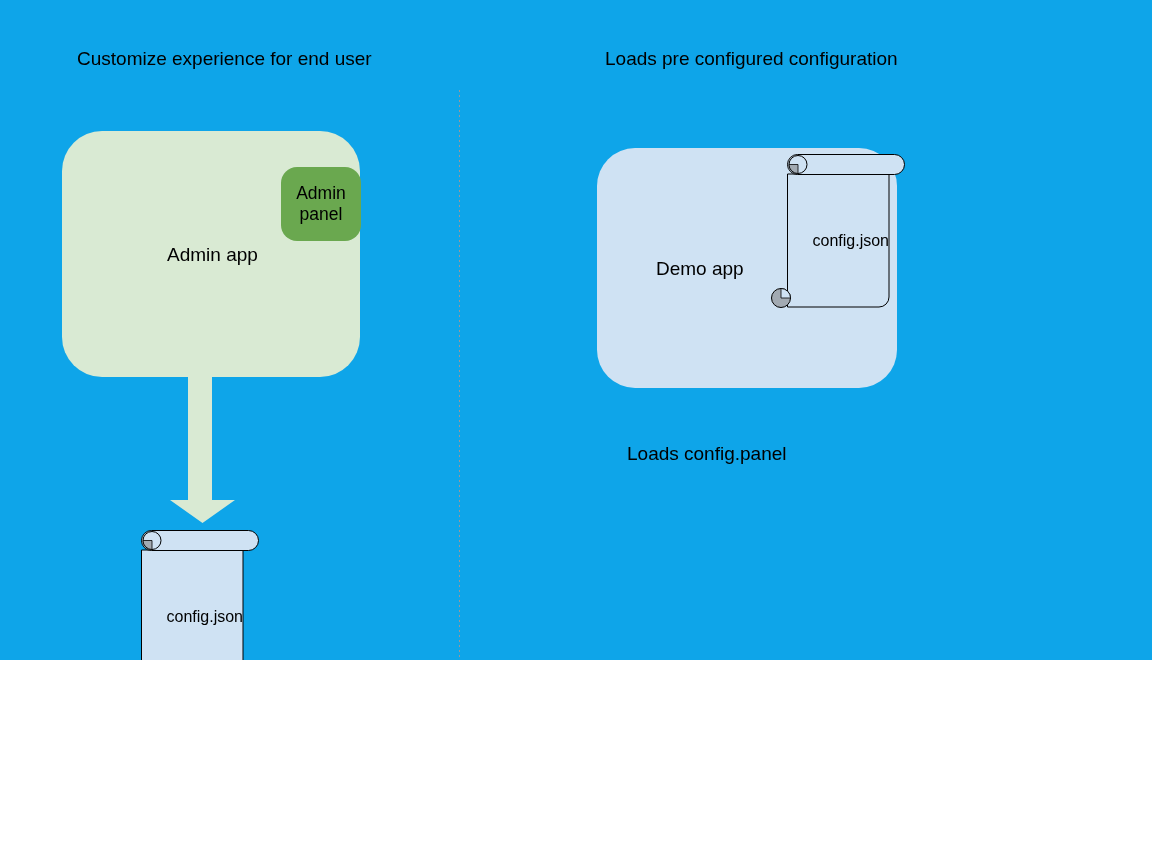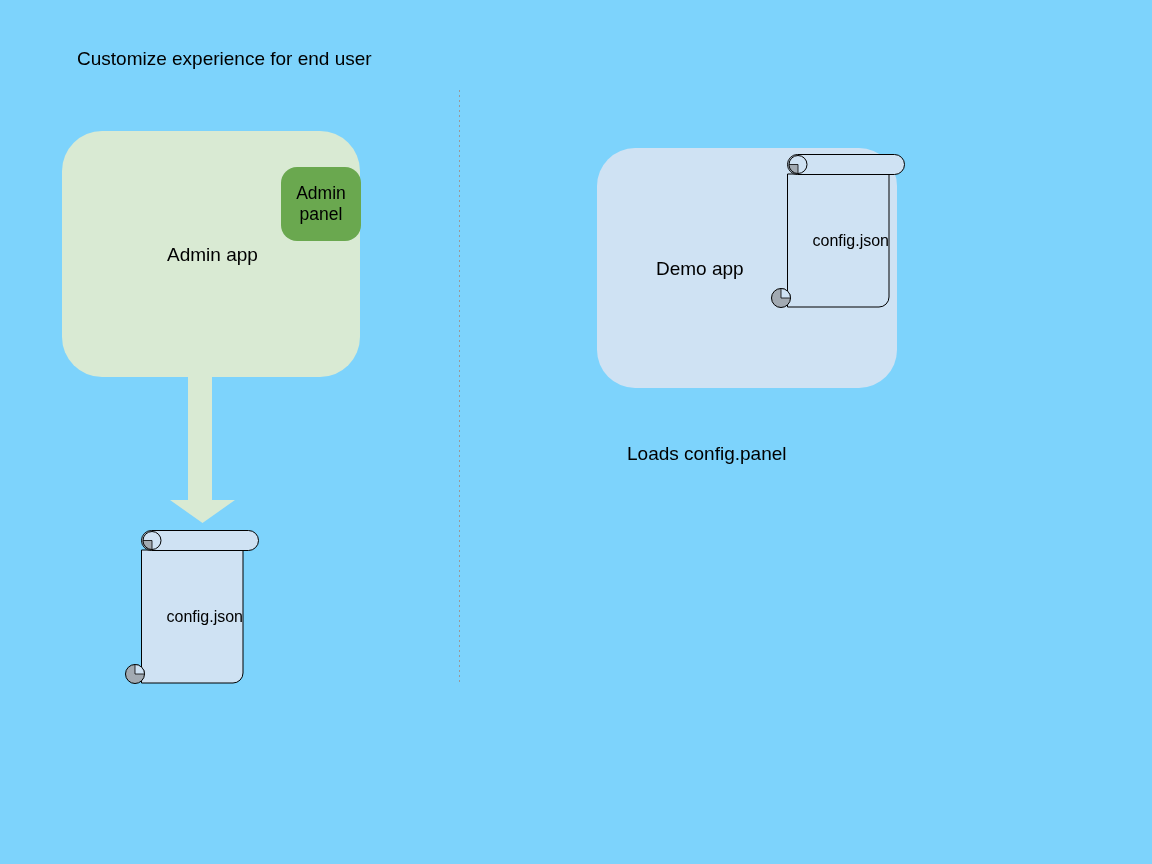--- a/index.html
+++ b/index.html
@@ -1,21 +1,21 @@
 <!DOCTYPE html>
 <html><head>
 <meta charset="utf-8">
 <style>
   html, body { margin: 0; padding: 0; background: #ffffff; }
   body { font-family: "Liberation Sans", sans-serif; color: #000; }
   .canvas {
     position: relative;
     width: 1152px;
-    height: 864px;
-    background: #7dd3fc;
+    height: 660px;
+    background: #0ea5e9;
     overflow: hidden;
   }
   .abs { position: absolute; }
   .section-title {
     font-size: 19px;
     line-height: 22px;
     white-space: nowrap;
   }
   .app-box {
     position: absolute;
@@ -96,20 +96,21 @@
       <circle cx="27" cy="10.5" r="9" stroke="#000" stroke-width="1" fill="#cfe2f3"></circle>
       <path d="M27,10.5 L27,19.5 A9,9 0 0 1 18,10.5 Z" stroke="#000" stroke-width="0.8" fill="#a2aab2"></path>
       <circle cx="10" cy="144" r="9.5" stroke="#000" stroke-width="1" fill="#a2aab2"></circle>
       <path d="M10,144 L10,134.5 A9.5,9.5 0 0 1 19.5,144 Z" stroke="#000" stroke-width="0.8" fill="#cfe2f3"></path>
     </svg>
     <div class="scroll-label">config.json</div>
   </div>
 
   <div class="divider"></div>
 
+  <div class="abs section-title" style="left:605px; top:48px;">Loads pre configured configuration</div>
 
   <div class="app-box demo-box"></div>
 
   <div class="app-label demo-label">Demo app</div>
 
   <div class="scroll-wrap scroll-right">
     <svg width="134" height="158" viewBox="0 0 134 158">
       <path d="M16.5,20 H118 V143 a10,10 0 0 1 -10,10 H16.5 Z" stroke="#000" stroke-width="1" fill="#cfe2f3"></path>
       <rect x="16.5" y="0.5" width="117" height="20" rx="10" stroke="#000" stroke-width="1" fill="#cfe2f3"></rect>
       <circle cx="27" cy="10.5" r="9" stroke="#000" stroke-width="1" fill="#cfe2f3"></circle>

